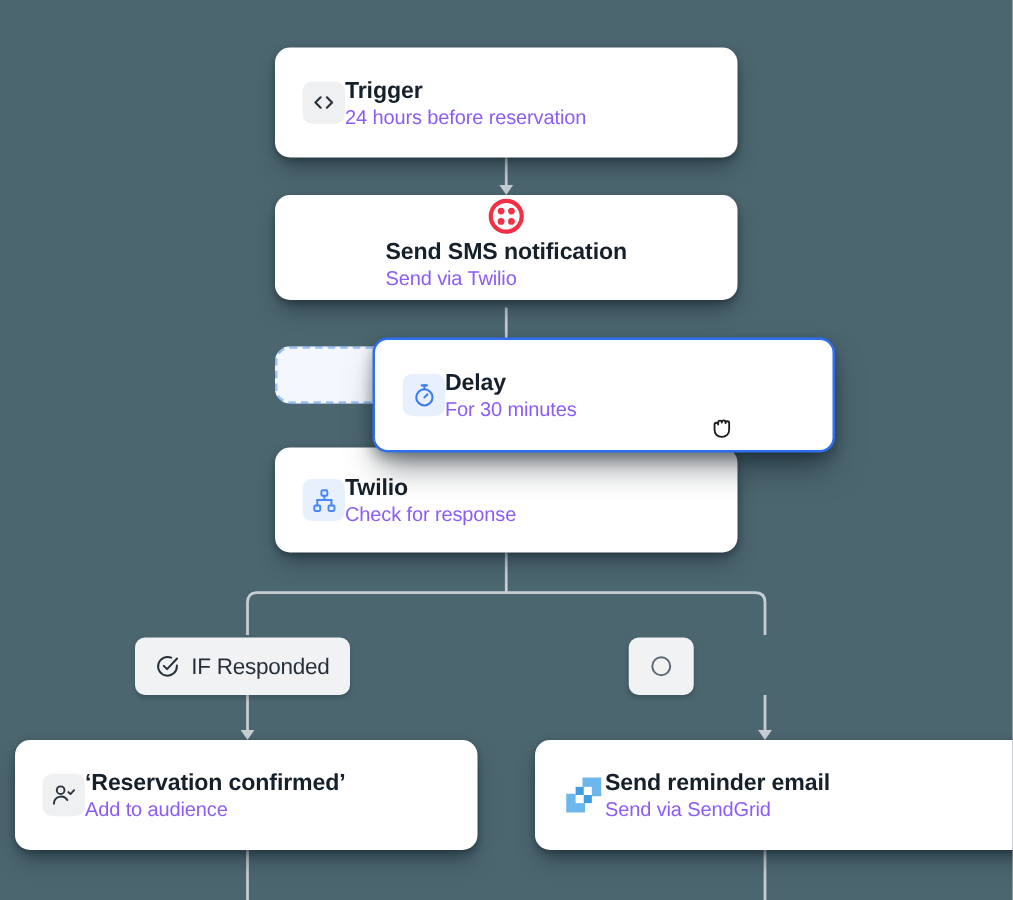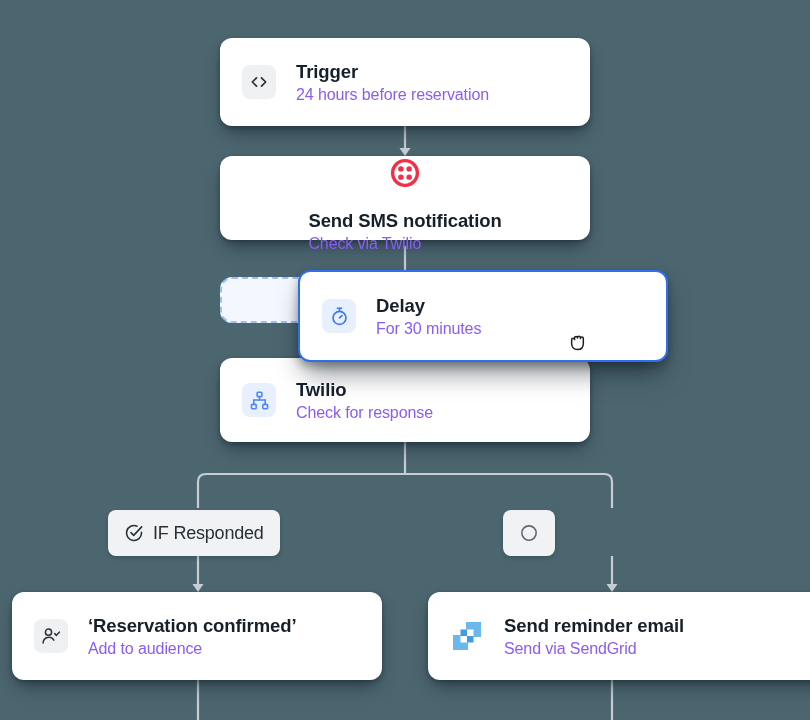--- a/index.html
+++ b/index.html
@@ -22,21 +22,20 @@
   }
 
   
   .card {
     position: absolute;
     background: #ffffff;
     border-radius: 12px;
     display: flex;
     align-items: center;
     padding: 0 22px;
-    gap: 20px;
     box-shadow: 0 10px 18px -4px rgba(6,18,26,.45),
                 0 2px 5px rgba(6,18,26,.30);
   }
   .card .ico {
     width: 34px; height: 34px;
     border-radius: 8px;
     display: flex; align-items: center; justify-content: center;
     flex: 0 0 34px;
   }
   .ico.grey  { background: #eef0f2; }
@@ -152,21 +151,21 @@
       <svg width="30" height="30" viewBox="0 0 32 32">
         <circle cx="16" cy="16" r="13.2" fill="none" stroke="#f22f46" stroke-width="3.6"></circle>
         <circle cx="11.6" cy="11.6" r="2.9" fill="#f22f46"></circle>
         <circle cx="20.4" cy="11.6" r="2.9" fill="#f22f46"></circle>
         <circle cx="11.6" cy="20.4" r="2.9" fill="#f22f46"></circle>
         <circle cx="20.4" cy="20.4" r="2.9" fill="#f22f46"></circle>
       </svg>
     </div>
     <div class="txt">
       <div class="title">Send SMS notification</div>
-      <div class="sub">Check via Twilio</div>
+      <div class="sub">Send via Twilio</div>
     </div>
   </div>
 
   <div id="drop-placeholder"></div>
 
   <div class="card" id="node-delay">
     <div class="ico blue">
       <svg width="21" height="21" viewBox="0 0 24 24" fill="none" stroke="#3b7bf0" stroke-width="1.9" stroke-linecap="round" stroke-linejoin="round">
         <circle cx="12" cy="13.6" r="7.4"></circle>
         <line x1="9.6" y1="2.6" x2="14.4" y2="2.6"></line>

